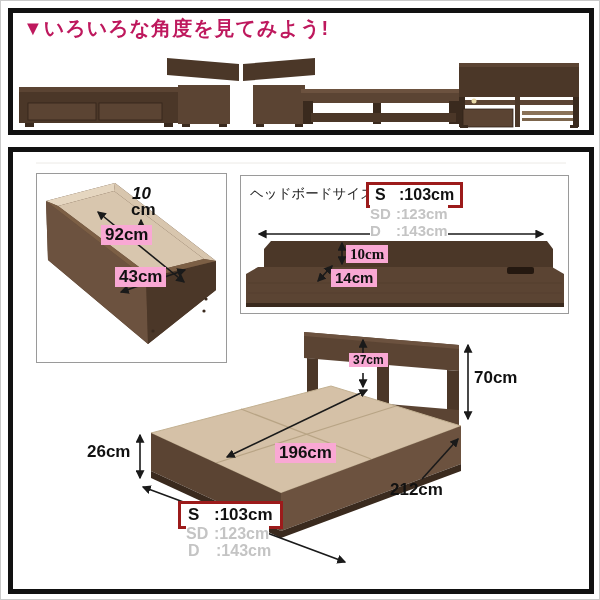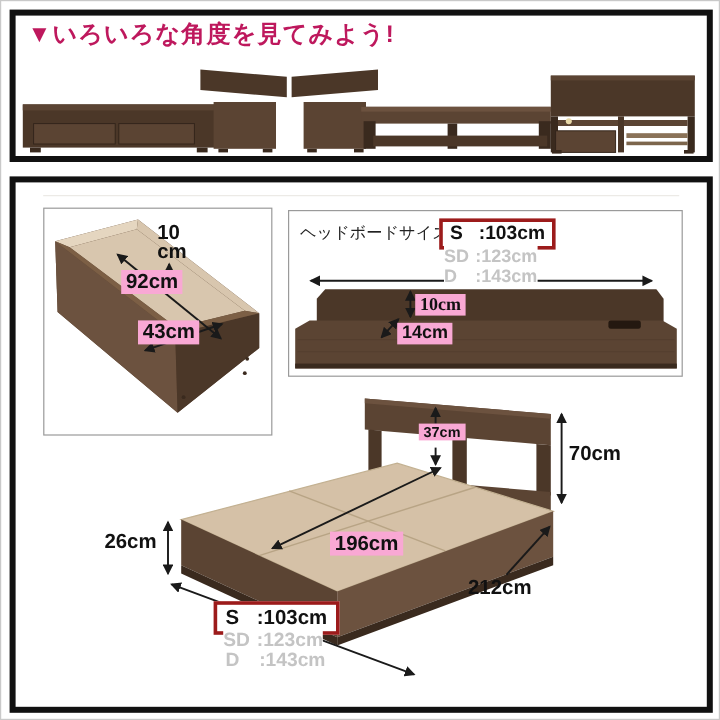--- a/index.html
+++ b/index.html
@@ -153,21 +153,21 @@
       <line class="arrow" x1="362" y1="352" x2="362" y2="339" marker-end="url(#ah)"></line>
       <line class="arrow" x1="362" y1="372" x2="362" y2="386" marker-end="url(#ah)"></line>
       <line class="arrow" x1="467" y1="344" x2="467" y2="418" marker-start="url(#ah)" marker-end="url(#ah)"></line>
       <line class="arrow" x1="226" y1="456" x2="366" y2="389" marker-start="url(#ah)" marker-end="url(#ah)"></line>
       <line class="arrow" x1="139" y1="434" x2="139" y2="477" marker-start="url(#ah)" marker-end="url(#ah)"></line>
       <line class="arrow" x1="142" y1="486" x2="344" y2="561" marker-start="url(#ah)" marker-end="url(#ah)"></line>
       <line class="arrow" x1="421" y1="478" x2="457" y2="438" marker-end="url(#ah)"></line>
     </g>
   </svg>
 
-  <div class="lbl" style="left:130px;top:183px;width:34px;text-align:left;font-size:17px;">10</div>
+  <div class="lbl" style="left:116px;top:183px;width:34px;text-align:right;font-size:17px;font-style:italic;">10</div>
   <div class="lbl" style="left:130px;top:199px;width:34px;text-align:left;font-size:17px;">cm</div>
   <div class="lbl bg" style="left:100px;top:224px;font-size:17px;">92cm</div>
   <div class="lbl bg" style="left:114px;top:266px;font-size:17px;">43cm</div>
 
   <div class="caption" style="left:249px;top:184px;font-size:13.5px;">ヘッドボードサイズ</div>
 
   <div class="redbox" id="hb-s">
     <span class="sl">S</span>
     <span>:103cm</span>
   </div>

